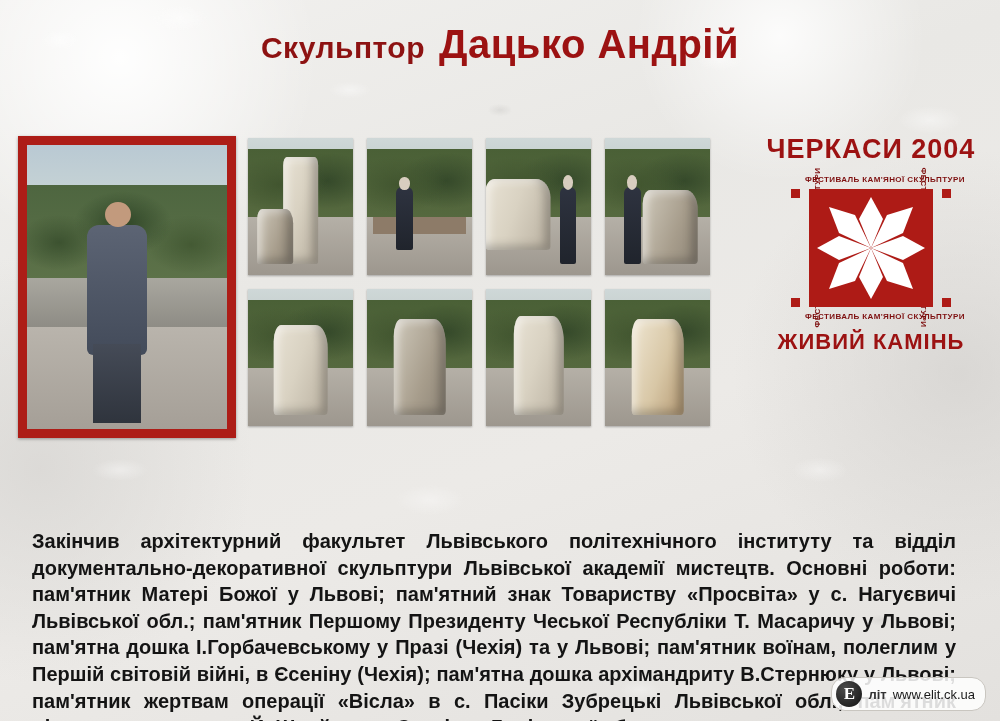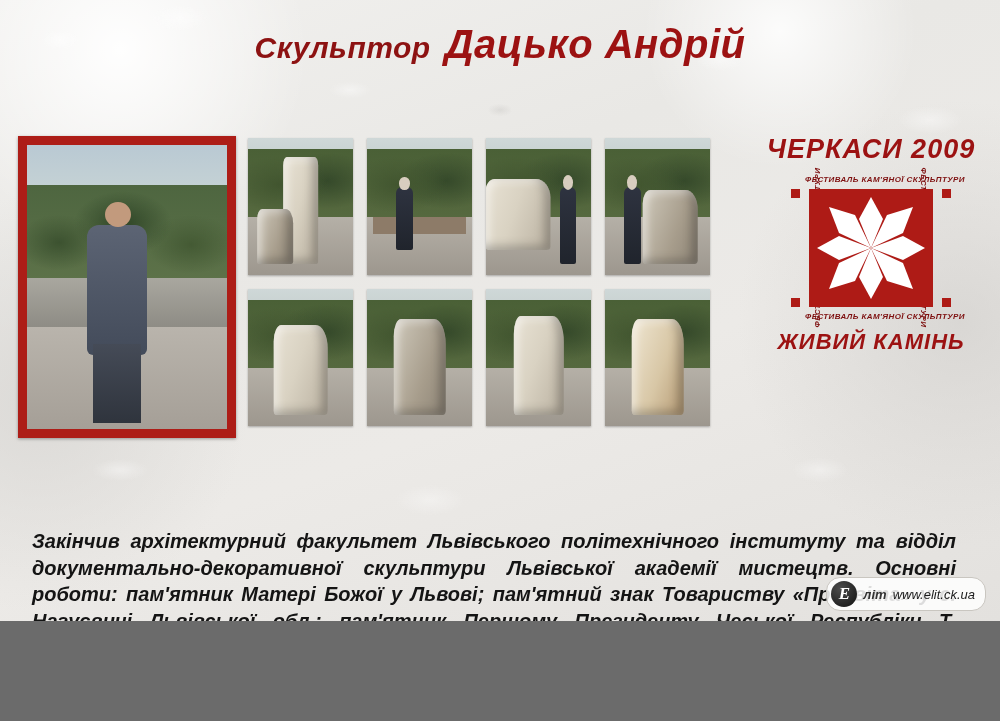--- a/index.html
+++ b/index.html
@@ -3,31 +3,30 @@
 <meta charset="utf-8">
 <style>
   html, body {
     margin: 0;
     padding: 0;
     background: #6b6b6b;
   }
   .poster {
     position: relative;
     width: 1000px;
-    height: 621px;
+    height: 721px;
     overflow: hidden;
     background:
       radial-gradient(circle at 12% 8%, rgba(255,255,255,0.95) 0%, rgba(255,255,255,0.0) 18%),
       radial-gradient(circle at 78% 5%, rgba(255,255,255,0.85) 0%, rgba(255,255,255,0.0) 14%),
       radial-gradient(circle at 96% 52%, rgba(210,208,205,0.7) 0%, rgba(255,255,255,0.0) 22%),
       radial-gradient(circle at 4% 65%, rgba(215,213,210,0.75) 0%, rgba(255,255,255,0.0) 20%),
       linear-gradient(160deg, #f2f1ef 0%, #e9e8e5 35%, #eceae7 60%, #e3e1de 100%);
     font-family: "Liberation Sans", sans-serif;
     color: #1b1b1b;
-    font-style: italic;
   }
   
   .texture {
     position: absolute;
     inset: 0;
     pointer-events: none;
     opacity: .55;
     background-image:
       radial-gradient(ellipse 26px 14px at 60px 40px, rgba(255,255,255,.9), rgba(255,255,255,0) 70%),
       radial-gradient(ellipse 40px 18px at 180px 18px, rgba(255,255,255,.8), rgba(255,255,255,0) 70%),
@@ -364,21 +363,21 @@
     </div>
     <div class="photo">
       <div class="bg-sky"></div>
       <div class="bg-green"></div>
       <div class="bg-ground"></div>
       <div class="stone warm" style="width:50%;height:70%;"></div>
     </div>
   </div>
 
   <div class="logo-panel">
-    <div class="logo-title">ЧЕРКАСИ 2009</div>
+    <div class="logo-title">ЧЕРКАСИ 2004</div>
     <div class="emblem">
       <div class="band top">ФЕСТИВАЛЬ КАМ'ЯНОЇ СКУЛЬПТУРИ</div>
       <div class="band bottom">ФЕСТИВАЛЬ КАМ'ЯНОЇ СКУЛЬПТУРИ</div>
       <div class="band left">ФЕСТИВАЛЬ КАМ'ЯНОЇ СКУЛЬПТУРИ</div>
       <div class="band right">ФЕСТИВАЛЬ КАМ'ЯНОЇ СКУЛЬПТУРИ</div>
       <div class="dot tl"></div>
       <div class="dot tr"></div>
       <div class="dot bl"></div>
       <div class="dot br"></div>
       <div class="square"></div>

